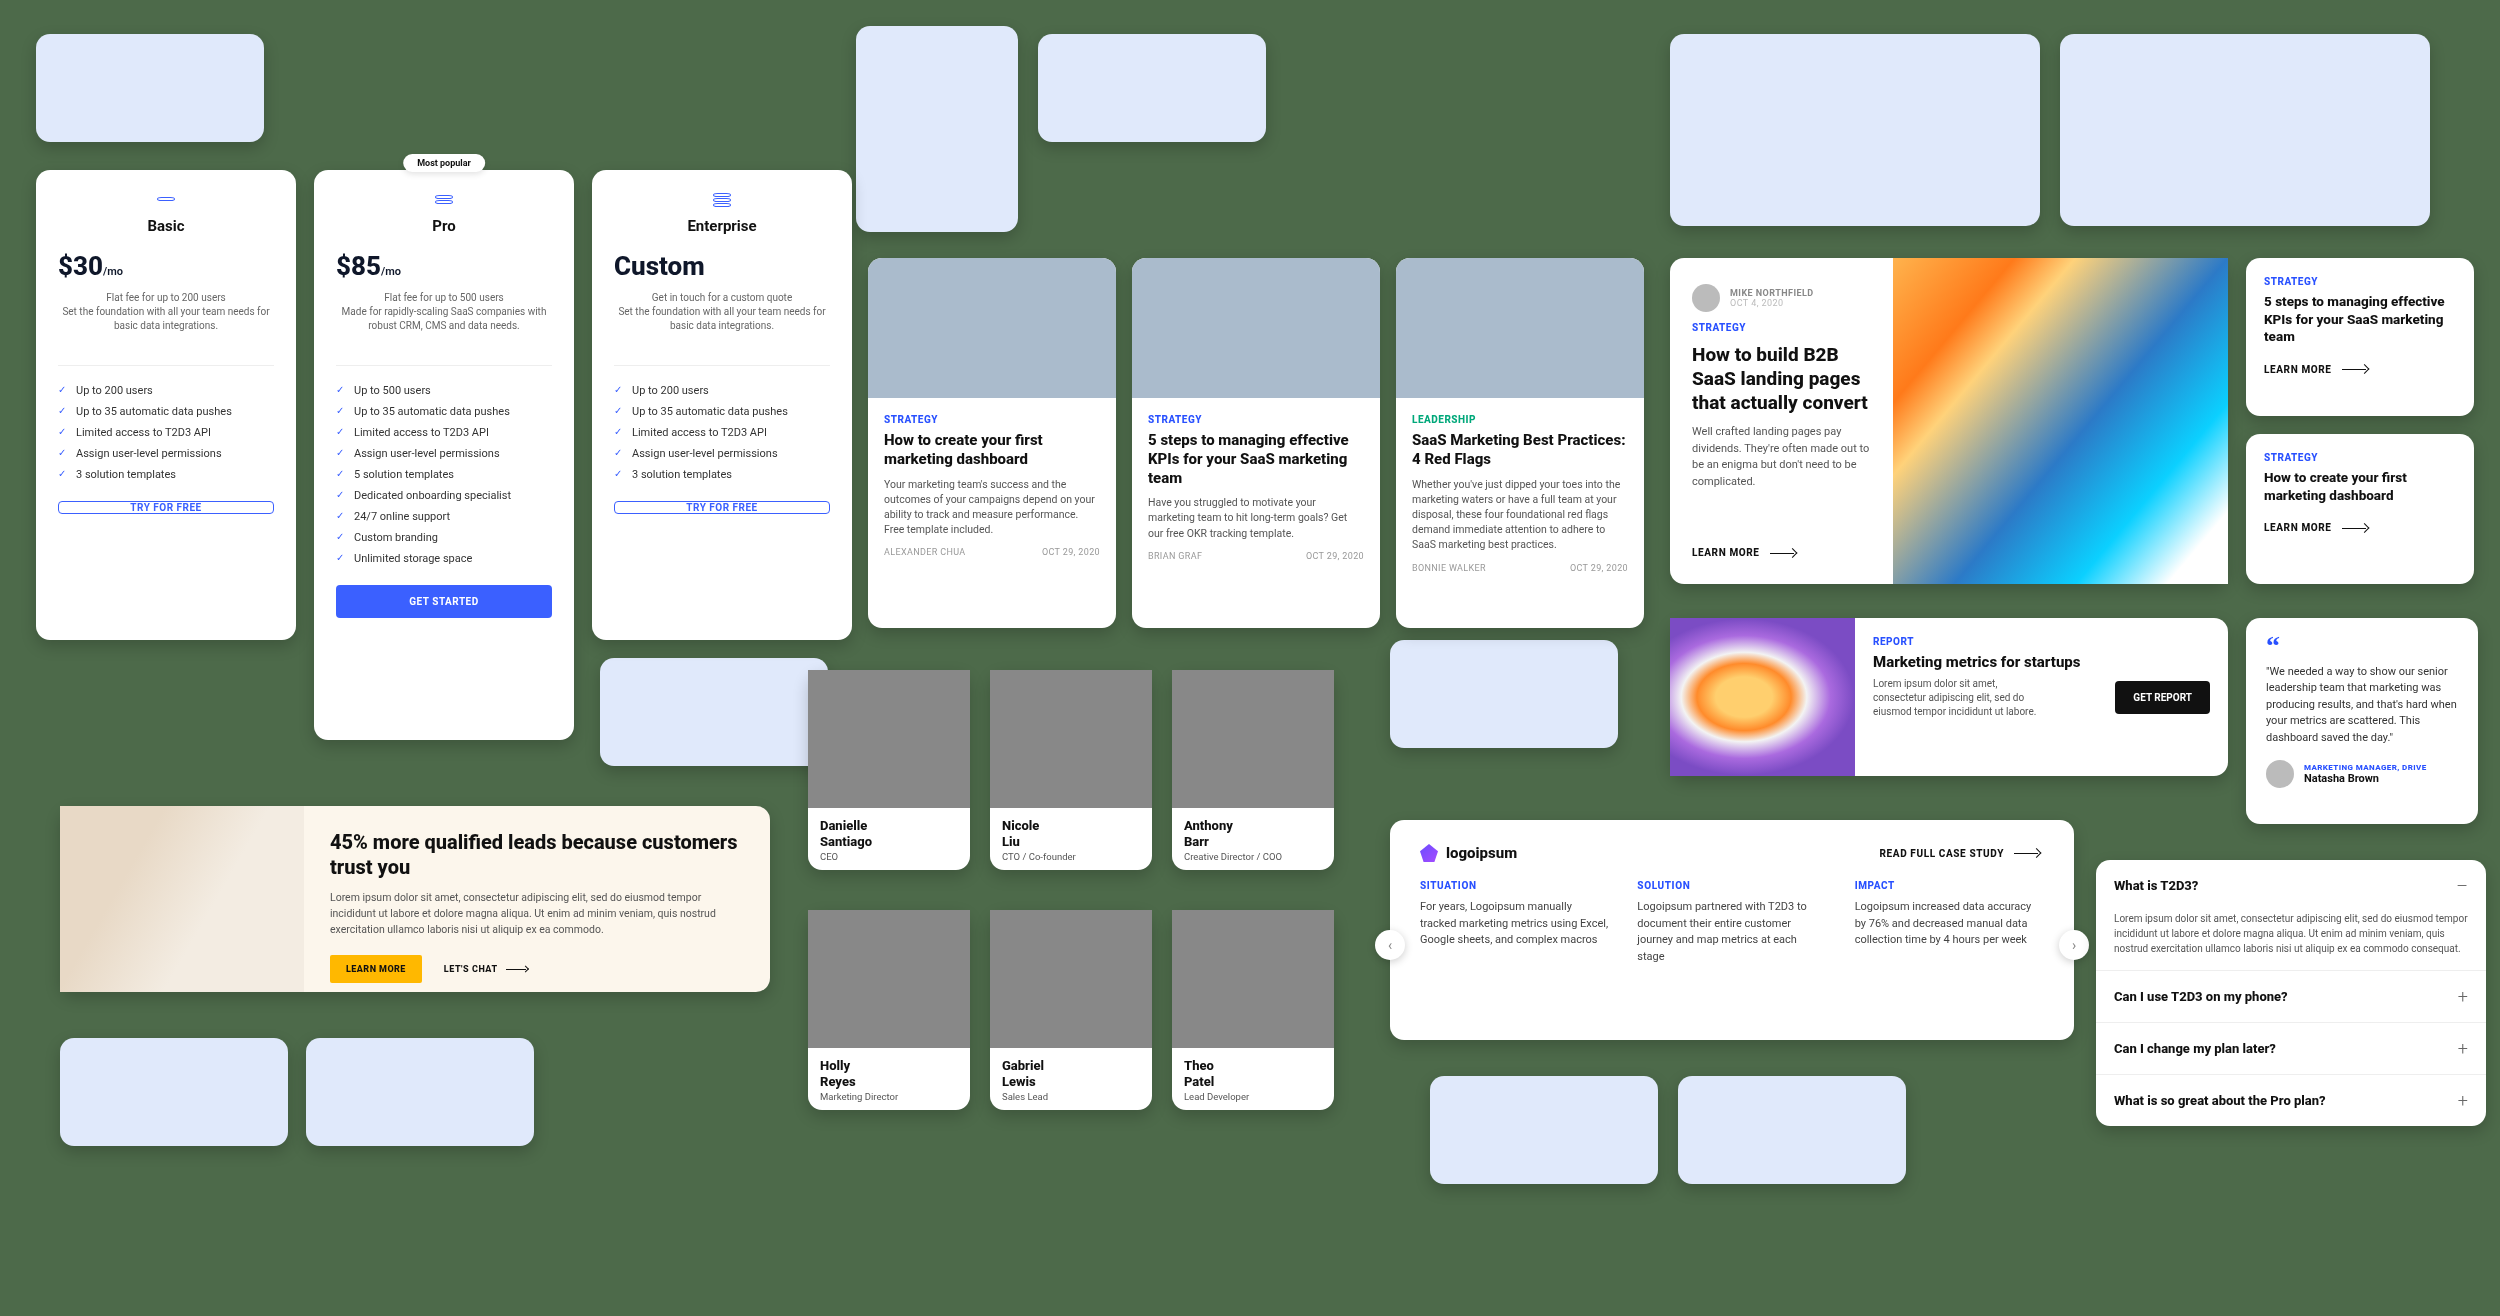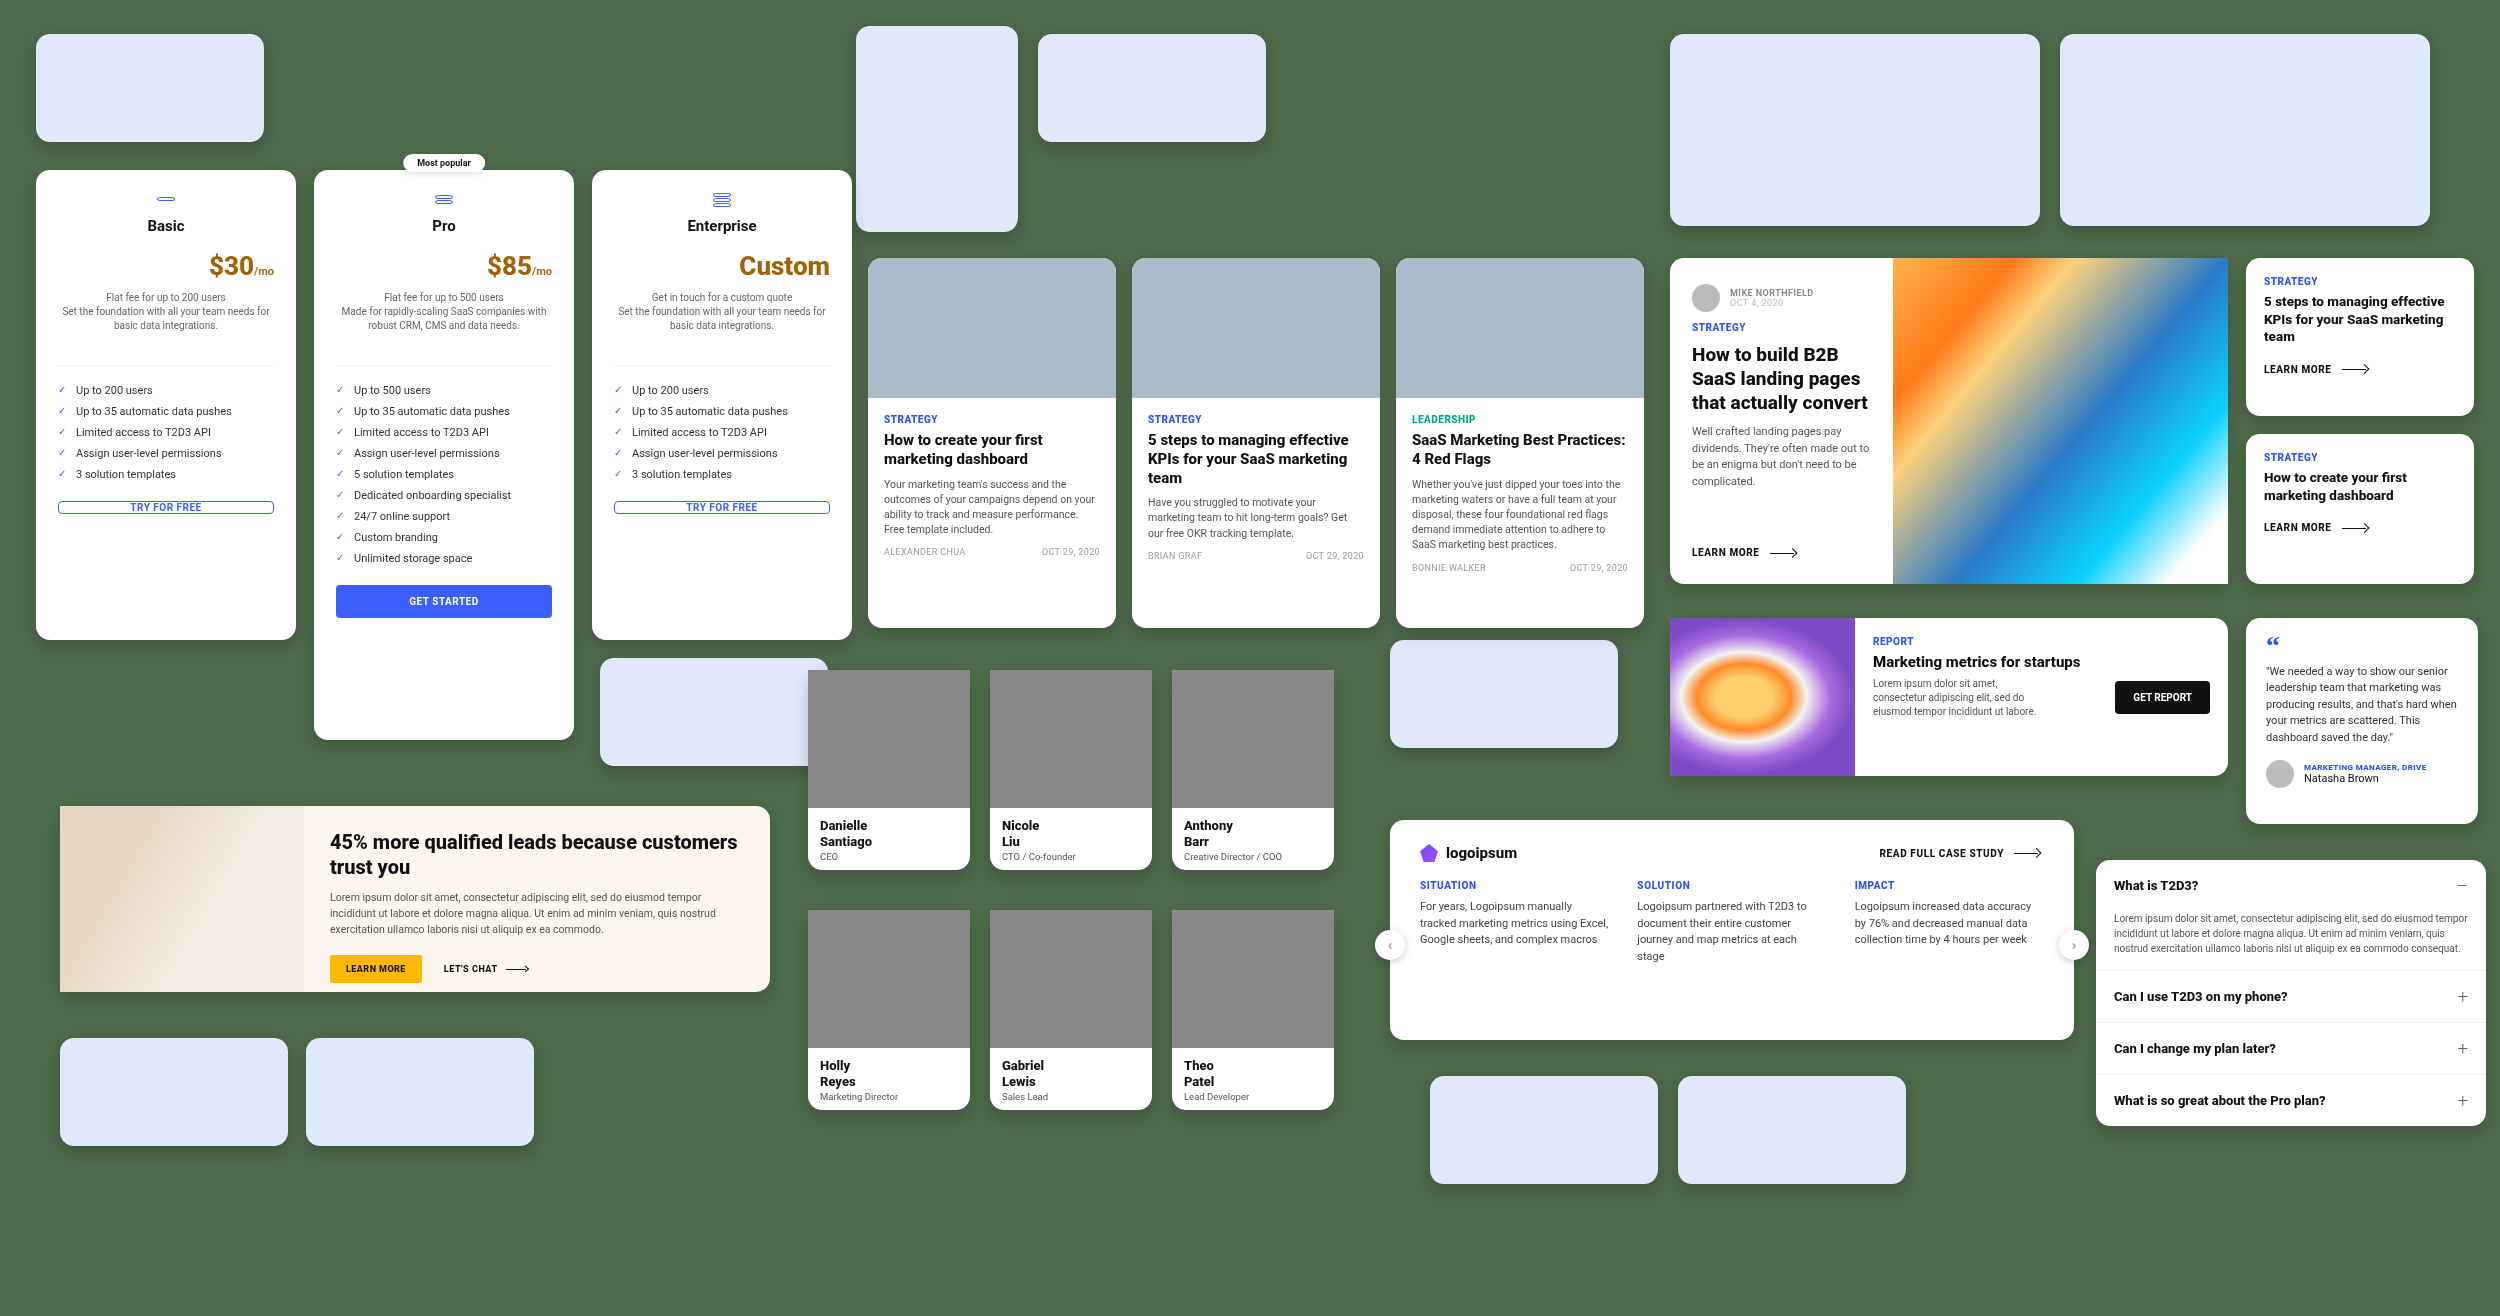--- a/index.html
+++ b/index.html
@@ -18,21 +18,21 @@
     position: absolute;
   }
   .placeholder {
     background: #e0e9fb;
   }
 
   
   .pricing { width: 260px; padding: 22px 22px 26px; }
   .pricing .icon-wrap { text-align:center; margin-bottom:6px; color:#3b60ff; }
   .pricing h3 { font-size:15px; font-weight:700; text-align:center; margin-bottom:16px;}
-  .pricing .price { color:#a16207; font-weight:800; font-size:26px; text-align:right; }
+  .pricing .price { color:#0f172a; font-weight:800; font-size:26px; text-align:left; }
   .pricing .price small { font-size:11px; font-weight:600; }
   .pricing .desc { font-size:10px; color:#666; text-align:center; margin:10px 0 32px; line-height:1.4; }
   .pricing hr { border:none; border-top:1px solid #eee; margin:10px 0 14px; }
   .pricing ul { list-style:none; }
   .pricing li { font-size:11px; color:#333; padding:4px 0; position:relative; padding-left:18px;}
   .pricing li::before { content:"✓"; color:#3b60ff; position:absolute; left:0; font-size:10px; }
   .btn-outline { display:block; text-align:center; border:1px solid #3b60ff; color:#3b60ff; font-size:10px; font-weight:700; letter-spacing:.05em; border-radius:4px; margin-top:16px; cursor:pointer; }
   .btn-solid  { display:block; text-align:center; background:#3b60ff; color:#fff; font-size:10px; font-weight:700; letter-spacing:.05em; padding:11px; border-radius:4px; margin-top:16px; cursor:pointer; }
   .badge-popular { position:absolute; top:-16px; left:50%; transform:translateX(-50%); background:#fff; border-radius:12px; padding:4px 14px; font-size:9px; font-weight:700; box-shadow:0 2px 6px rgba(0,0,0,.12);}
   
@@ -75,21 +75,21 @@
   .report h5 { font-size:15px; font-weight:800; margin:2px 0 6px;}
   .report p  { font-size:10px; color:#555; line-height:1.4; max-width:170px;}
   .btn-dark { background:#111; color:#fff; font-size:10px; font-weight:700; padding:11px 18px; border-radius:4px; cursor:pointer; align-self:center; margin-right:18px;}
 
   
   .quote { position:absolute; width:232px; padding:18px 20px 20px; }
   .quote .qmark { color:#2850ff; font-size:28px; font-weight:800; line-height:0.7; margin-bottom:8px; font-family: Georgia, serif;}
   .quote p { font-size:11px; color:#333; line-height:1.5; margin-bottom:14px;}
   .quote .who { display:flex; align-items:center; gap:10px;}
   .quote .who .role { font-size:8px; letter-spacing:.05em; color:#2850ff; font-weight:800; text-transform:uppercase;}
-  .quote .who .name { font-size:11px; font-weight:400;}
+  .quote .who .name { font-size:11px; font-weight:700;}
 
   
   .cta { position:absolute; width:710px; height:186px; display:flex; background:#fcf6ec;}
   .cta .img { width:244px; background: linear-gradient(120deg,#e8d9c6 30%, #f3ece2 60%); }
   .cta .txt { flex:1; padding:24px 26px;}
   .cta h3 { font-size:20px; font-weight:800; line-height:1.25; margin-bottom:10px;}
   .cta p  { font-size:10.5px; color:#555; line-height:1.5; margin-bottom:18px; max-width:420px;}
   .btn-yellow { background:#ffb800; color:#111; font-size:9px; font-weight:800; letter-spacing:.05em; padding:9px 16px; border-radius:2px; display:inline-block; cursor:pointer;}
   .link-chat { font-size:9px; font-weight:800; letter-spacing:.06em; margin-left:18px; display:inline-flex; align-items:center; gap:8px; cursor:pointer;}
 

